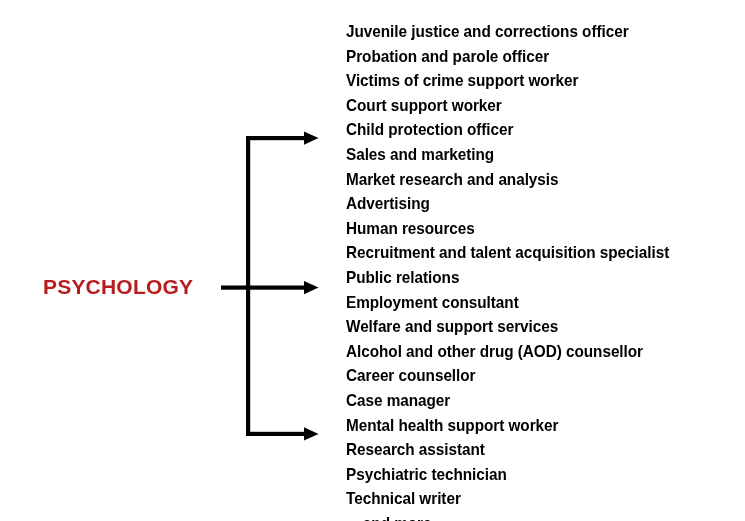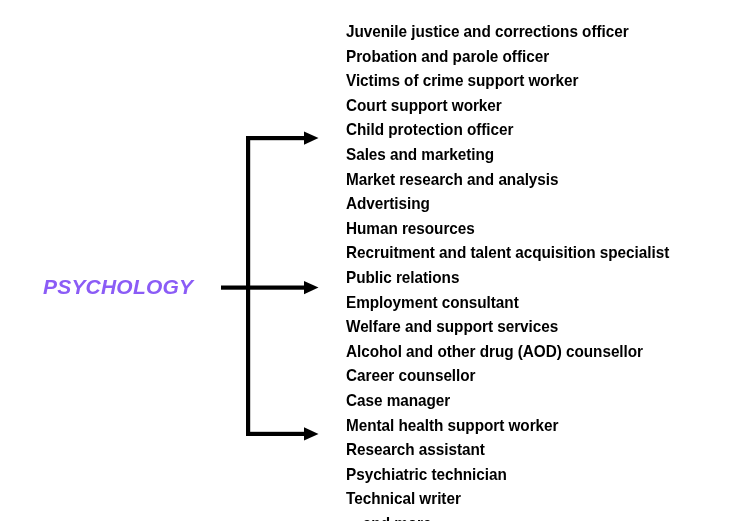--- a/index.html
+++ b/index.html
@@ -21,24 +21,23 @@
 
   
   #root-label {
     position: absolute;
     left: 43px;
     top: 275px;
     font-family: "Liberation Sans", sans-serif;
     font-weight: bold;
     font-size: 21px;
     letter-spacing: 0.2px;
-    color: #8b5cf6;
+    color: #b91c1c;
     white-space: nowrap;
     line-height: 24px;
-    font-style: italic;
   }
 
   
   #connector-svg {
     position: absolute;
     left: 0;
     top: 0;
     width: 745px;
     height: 521px;
     pointer-events: none;

